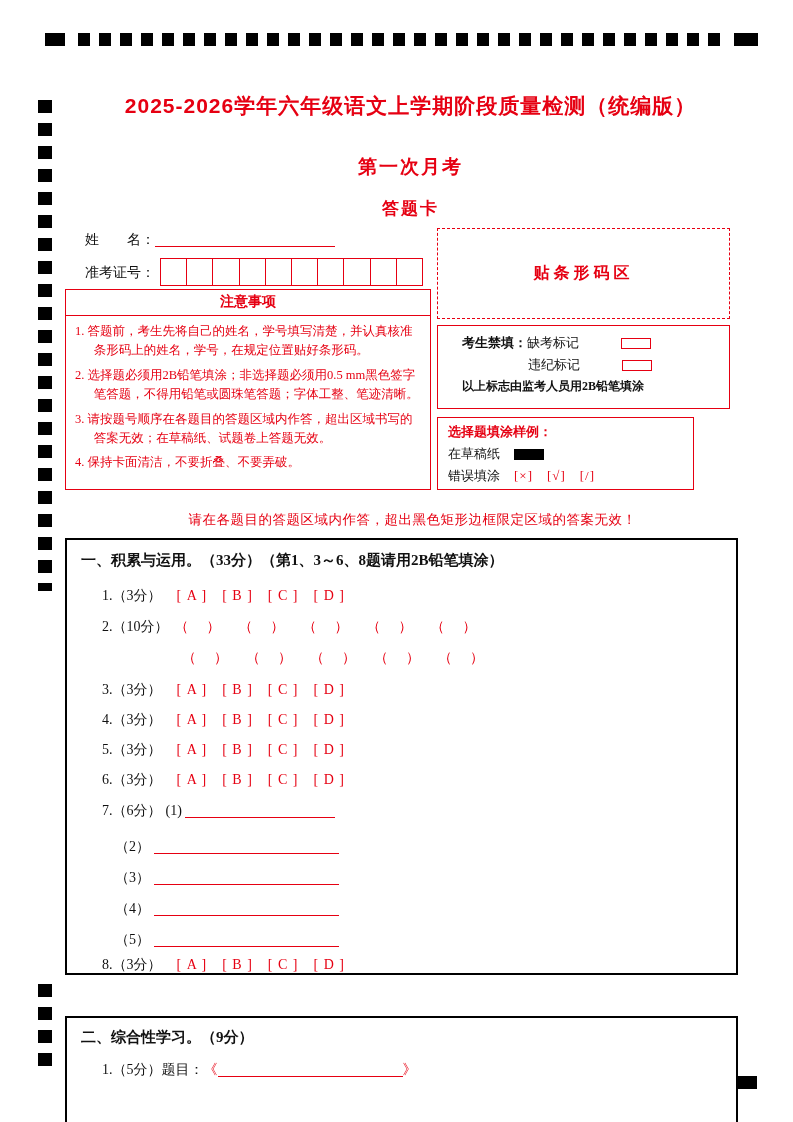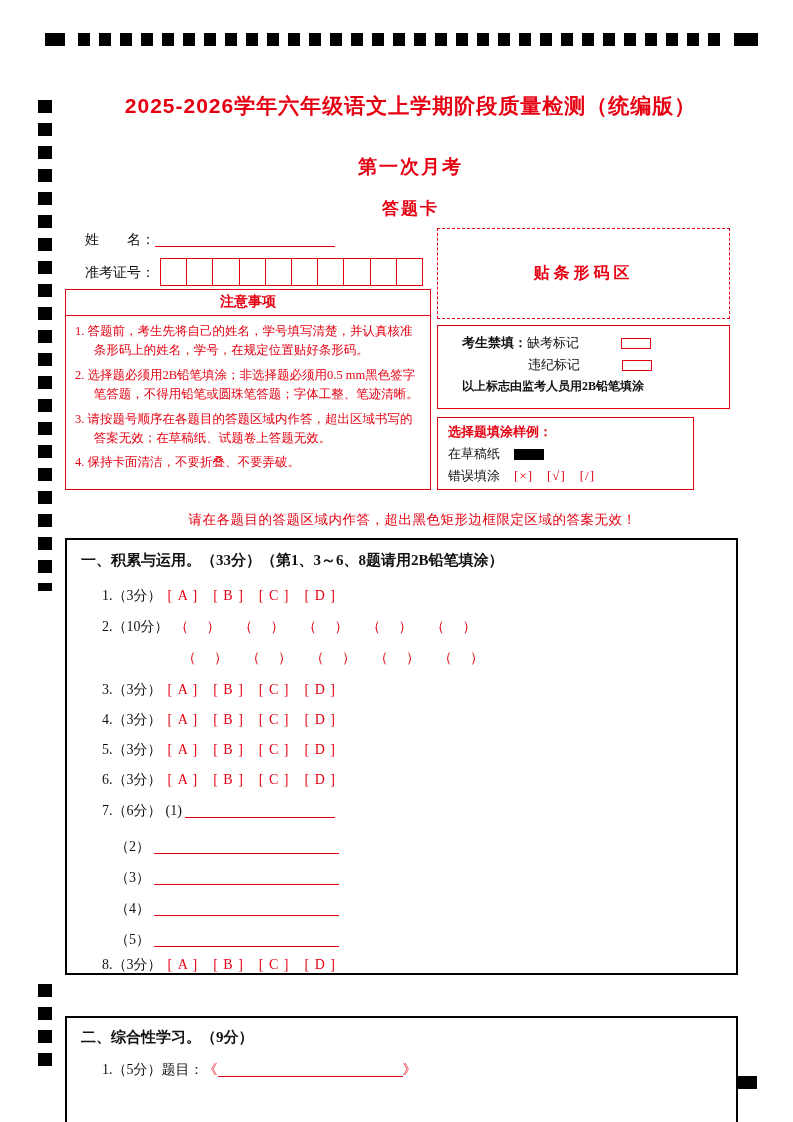--- a/index.html
+++ b/index.html
@@ -54,21 +54,21 @@
   .sp-marks { margin-left: 14px; letter-spacing: 1px; }
 
   .warning { top: 511px; font-size: 13.5px; letter-spacing: 0.5px; margin-left: 16px; }
 
   
   .section-box { position: absolute; left: 65px; width: 673px; border: 2px solid #000; background: #fff; }
   .section1 { top: 538px; height: 437px; }
   .section2 { top: 1016px; height: 108px; }
   .srow { position: absolute; font-size: 14px; white-space: nowrap; }
   .sec-title { font-size: 15px; font-weight: bold; }
-  .choices { color: var(--red); letter-spacing: 1px; margin-left: 6px; }
+  .choices { color: var(--red); letter-spacing: 1px; margin-left: 15px; }
   .parens { color: var(--red); letter-spacing: 2px; }
   .qblank-150 { width: 150px; }
   .qblank-185 { width: 185px; }
 </style>
 </head>
 <body>
 
 <div class="page">
 
   <div class="mark" style="left:45px; top:33px; width:20px; height:13px;"></div>

